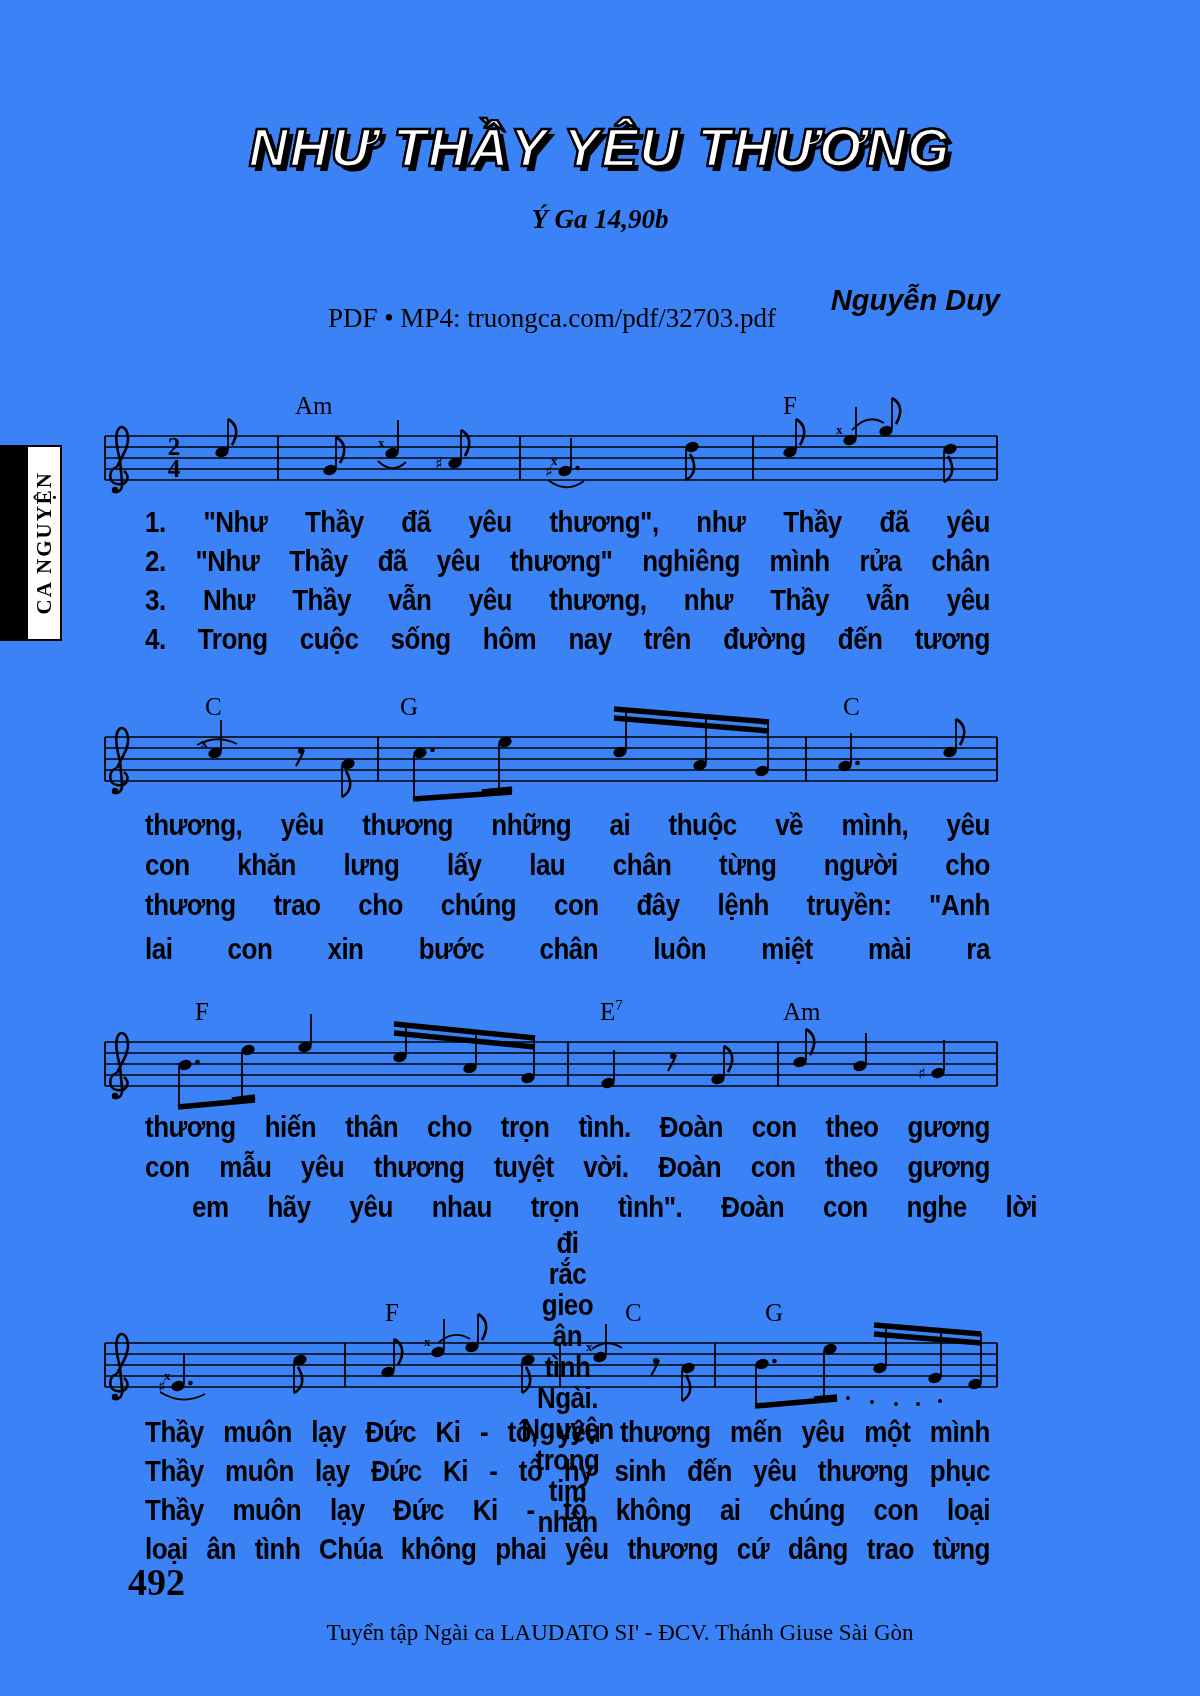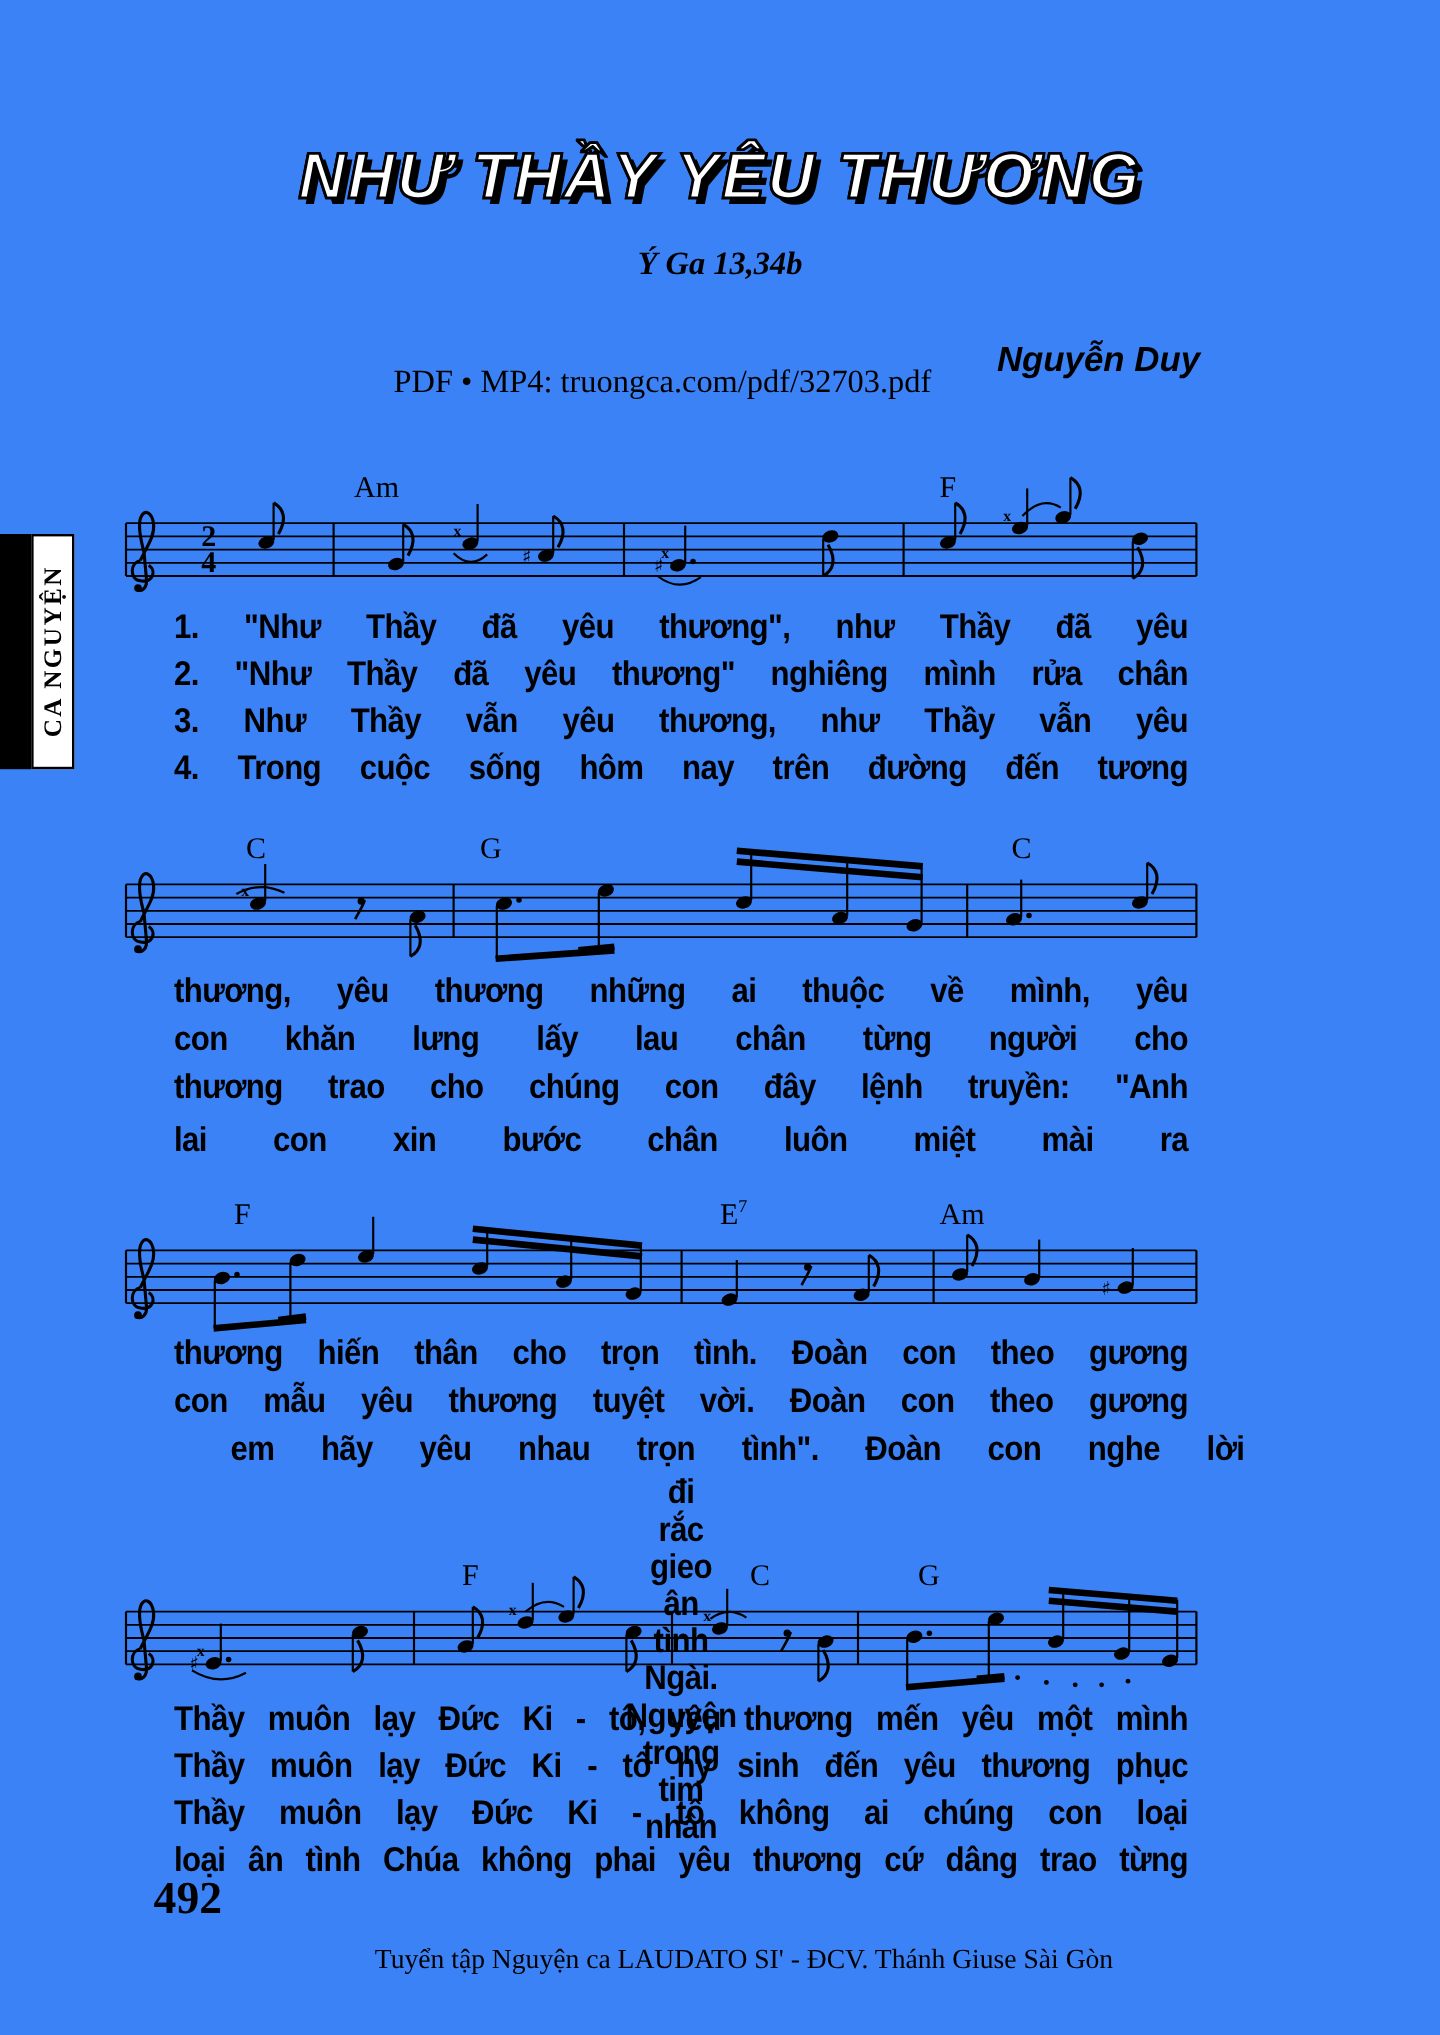--- a/index.html
+++ b/index.html
@@ -56,21 +56,21 @@
   .book-title{
     position:absolute;top:1620px;left:0;right:0;text-align:center;padding-left:40px;
     font-family:"Liberation Serif",serif;font-size:23px;
   }
 </style>
 </head>
 <body>
 
 <div class="page">
   <div class="title">NHƯ THẦY YÊU THƯƠNG</div>
-  <div class="subtitle">Ý Ga 13,34b</div>
+  <div class="subtitle">Ý Ga 14,90b</div>
   <div class="linkline">PDF • MP4: truongca.com/pdf/32703.pdf</div>
   <div class="author">Nguyễn Duy</div>
 
   <div class="sidebar-tab">
     <div class="tab-black"></div>
     <div class="tab-box">
       <span>CA NGUYỆN</span>
     </div>
   </div>
 
@@ -492,14 +492,14 @@
         <span>yêu</span>
         <span>thương</span>
         <span>cứ</span>
         <span>dâng</span>
         <span>trao</span>
         <span>từng</span>
       </div>
     </div>
 
   <div class="page-number">492</div>
-  <div class="book-title">Tuyển tập Nguyện ca LAUDATO SI' - ĐCV. Thánh Giuse Sài Gòn</div>
+  <div class="book-title">Tuyển tập Ngài ca LAUDATO SI' - ĐCV. Thánh Giuse Sài Gòn</div>
 </div>
 
 </body></html>

